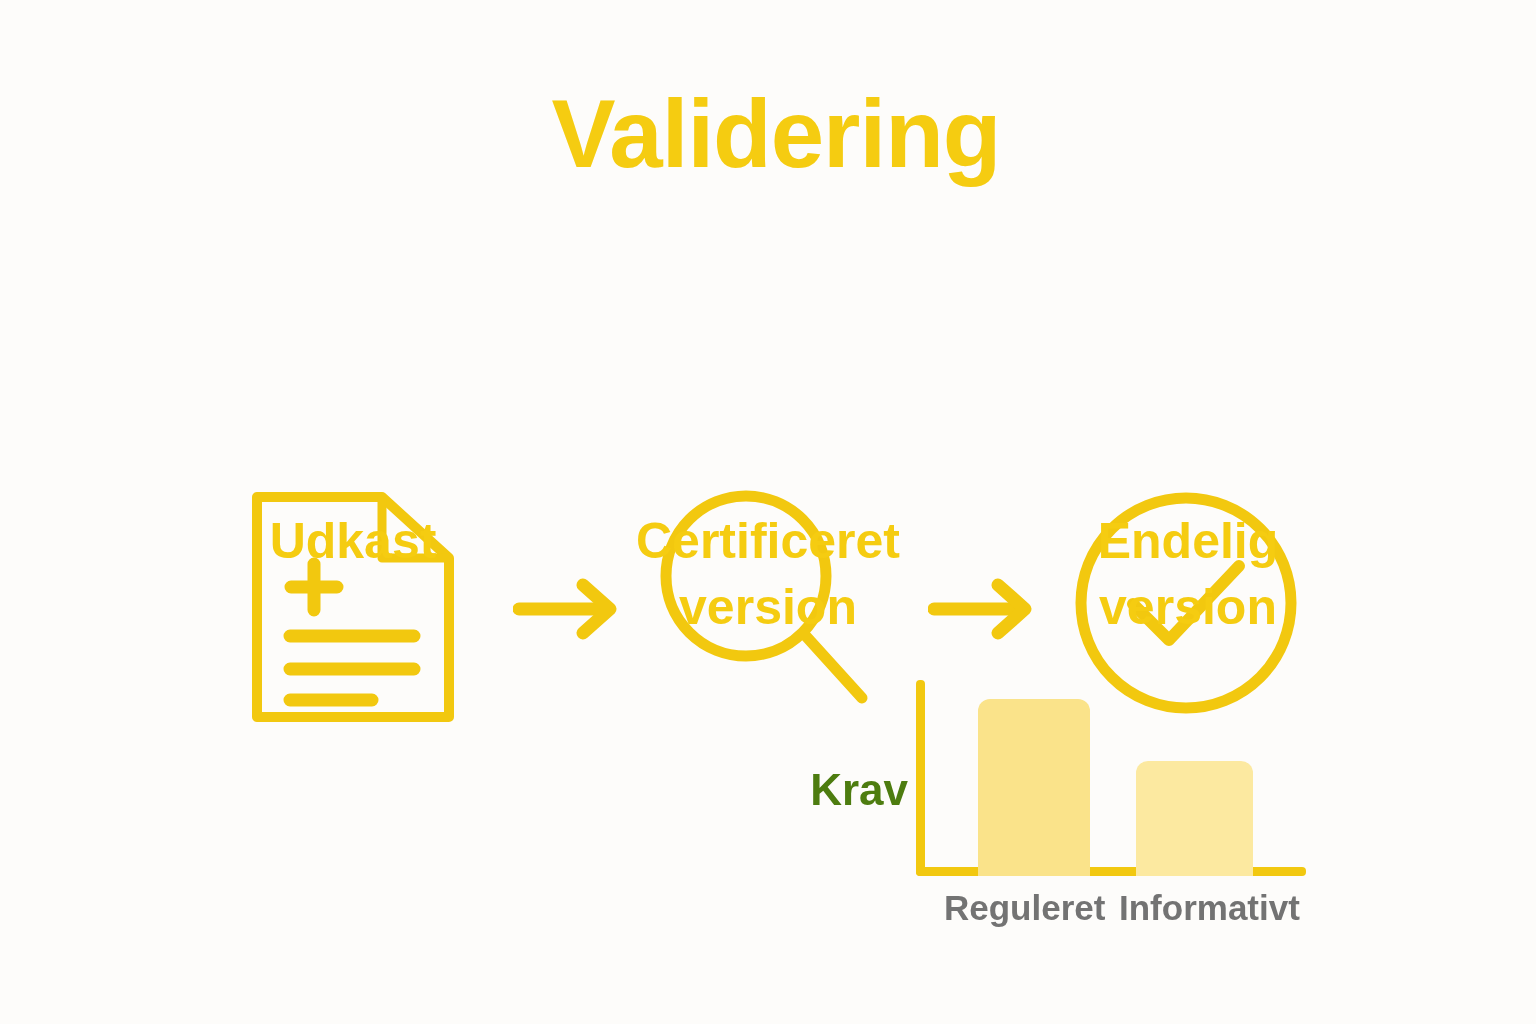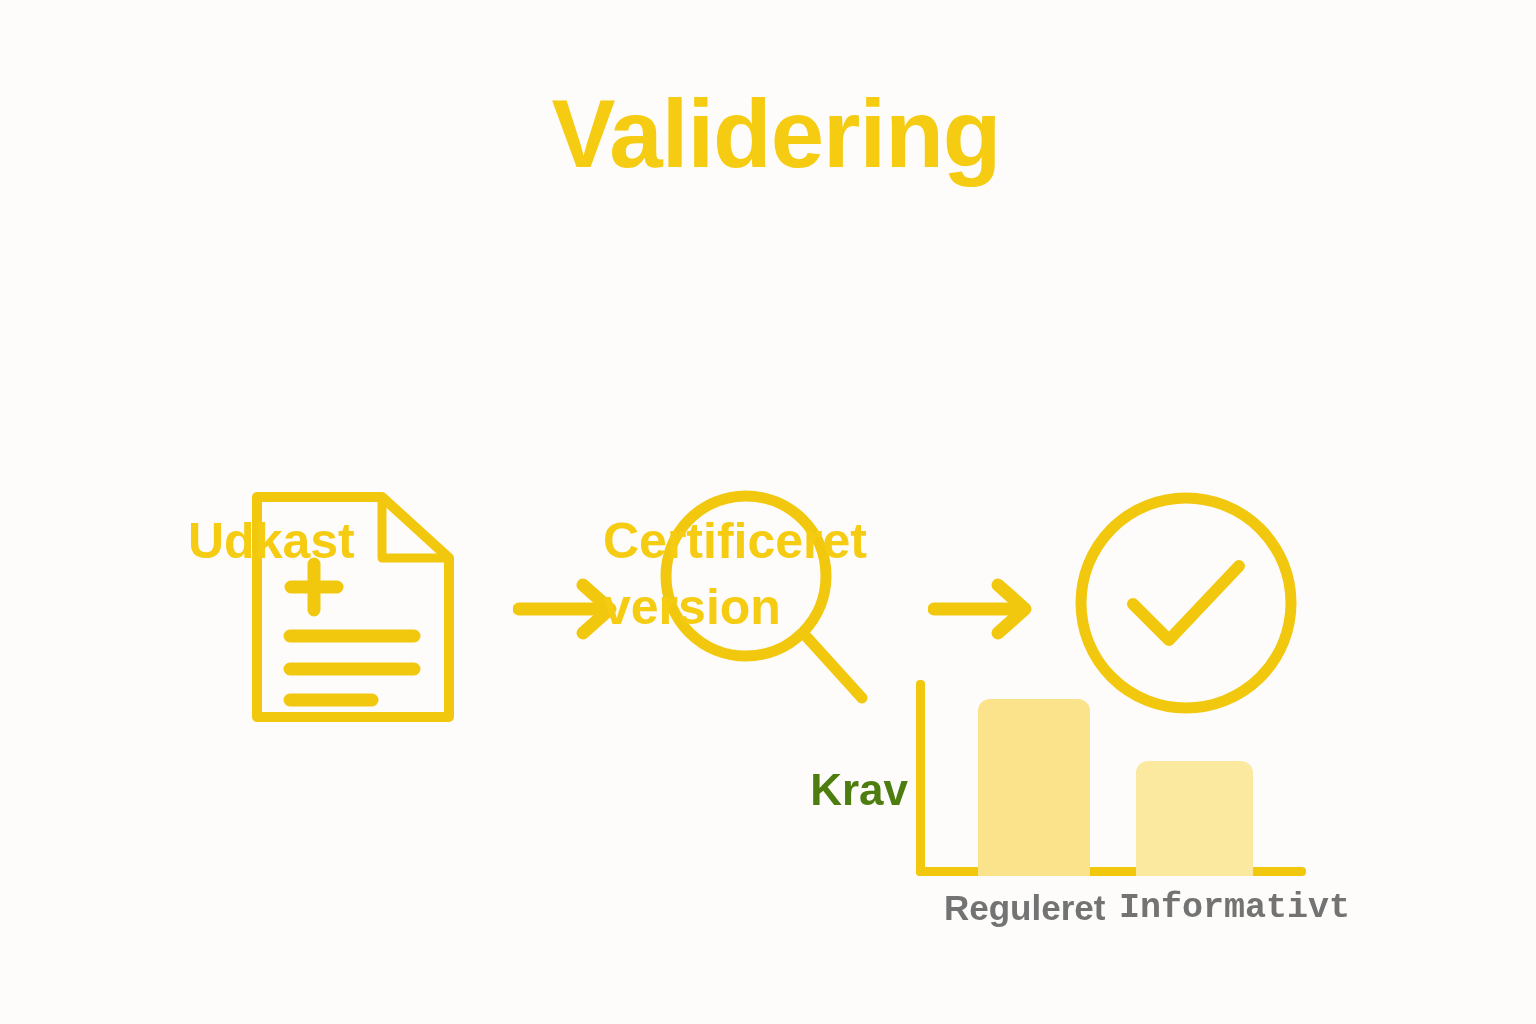--- a/index.html
+++ b/index.html
@@ -56,21 +56,21 @@
     top: 336px;
     width: 110px;
     height: 66px;
   }
   .arrow-1 { left: 505px; }
   .arrow-2 { left: 920px; }
 
   
   .stage-label {
     position: absolute;
-    text-align: left;
+    text-align: center;
     font-size: 50px;
     font-weight: bold;
     color: #F5CC11;
     line-height: 1.32;
   }
   .label-udkast  { left: 180px;  top: 508px; width: 330px; }
   .label-cert    { left: 595px;  top: 508px; width: 330px; }
   .label-endelig { left: 1020px; top: 508px; width: 320px; }
 
   
@@ -137,21 +137,21 @@
   }
   .bar-label {
     position: absolute;
     top: 0;
     font-size: 35px;
     font-weight: bold;
     color: #737373;
     white-space: nowrap;
   }
   .bar-label-1 { left: 28px; }
-  .bar-label-2 { left: 203px; font-family: Liberation Mono, monospace; }
+  .bar-label-2 { left: 203px; }
 </style>
 </head>
 <body>
 
 <div id="canvas">
 
   <div class="title">Validering</div>
 
   <div class="flow">
 
@@ -190,20 +190,21 @@
         <path d="M6 33 H92" stroke="#F2C80F" stroke-width="13" stroke-linecap="round"></path>
         <path d="M70 9 L97 33 L70 57" stroke="#F2C80F" stroke-width="13" stroke-linecap="round" stroke-linejoin="round"></path>
       </svg>
     </div>
   </div>
 
   <div class="stage-label label-udkast">Udkast</div>
 
   <div class="stage-label label-cert">Certificeret version</div>
 
+  <div class="stage-label label-endelig">Endelig version</div>
 
   <div class="chart">
 
     <div class="chart-ylabel">Krav</div>
 
     <div class="axis-y"></div>
     <div class="axis-x"></div>
 
     <div class="bar bar-1"></div>
     <div class="bar bar-2"></div>

